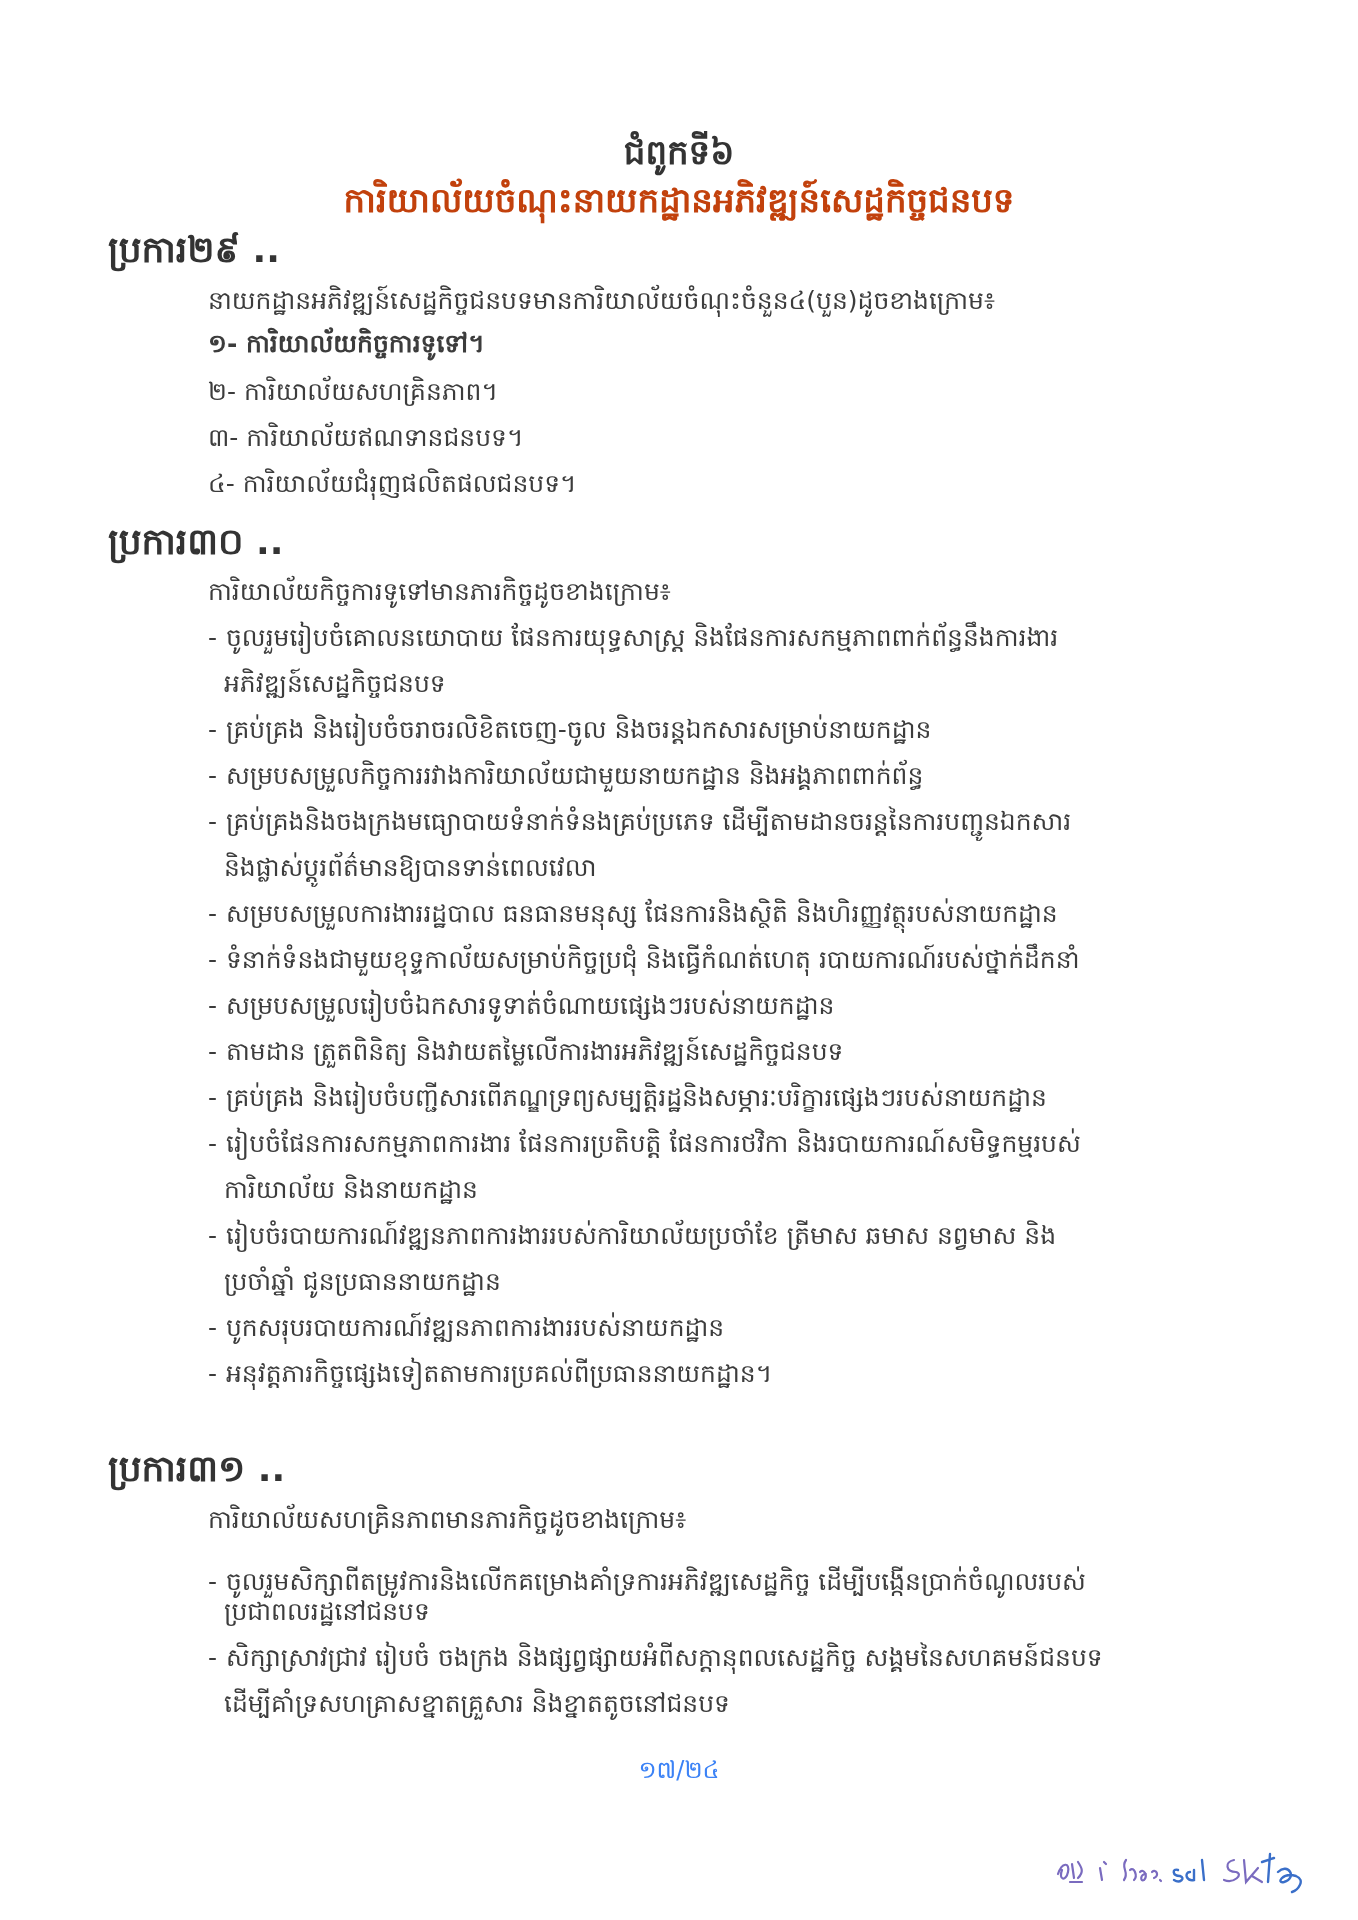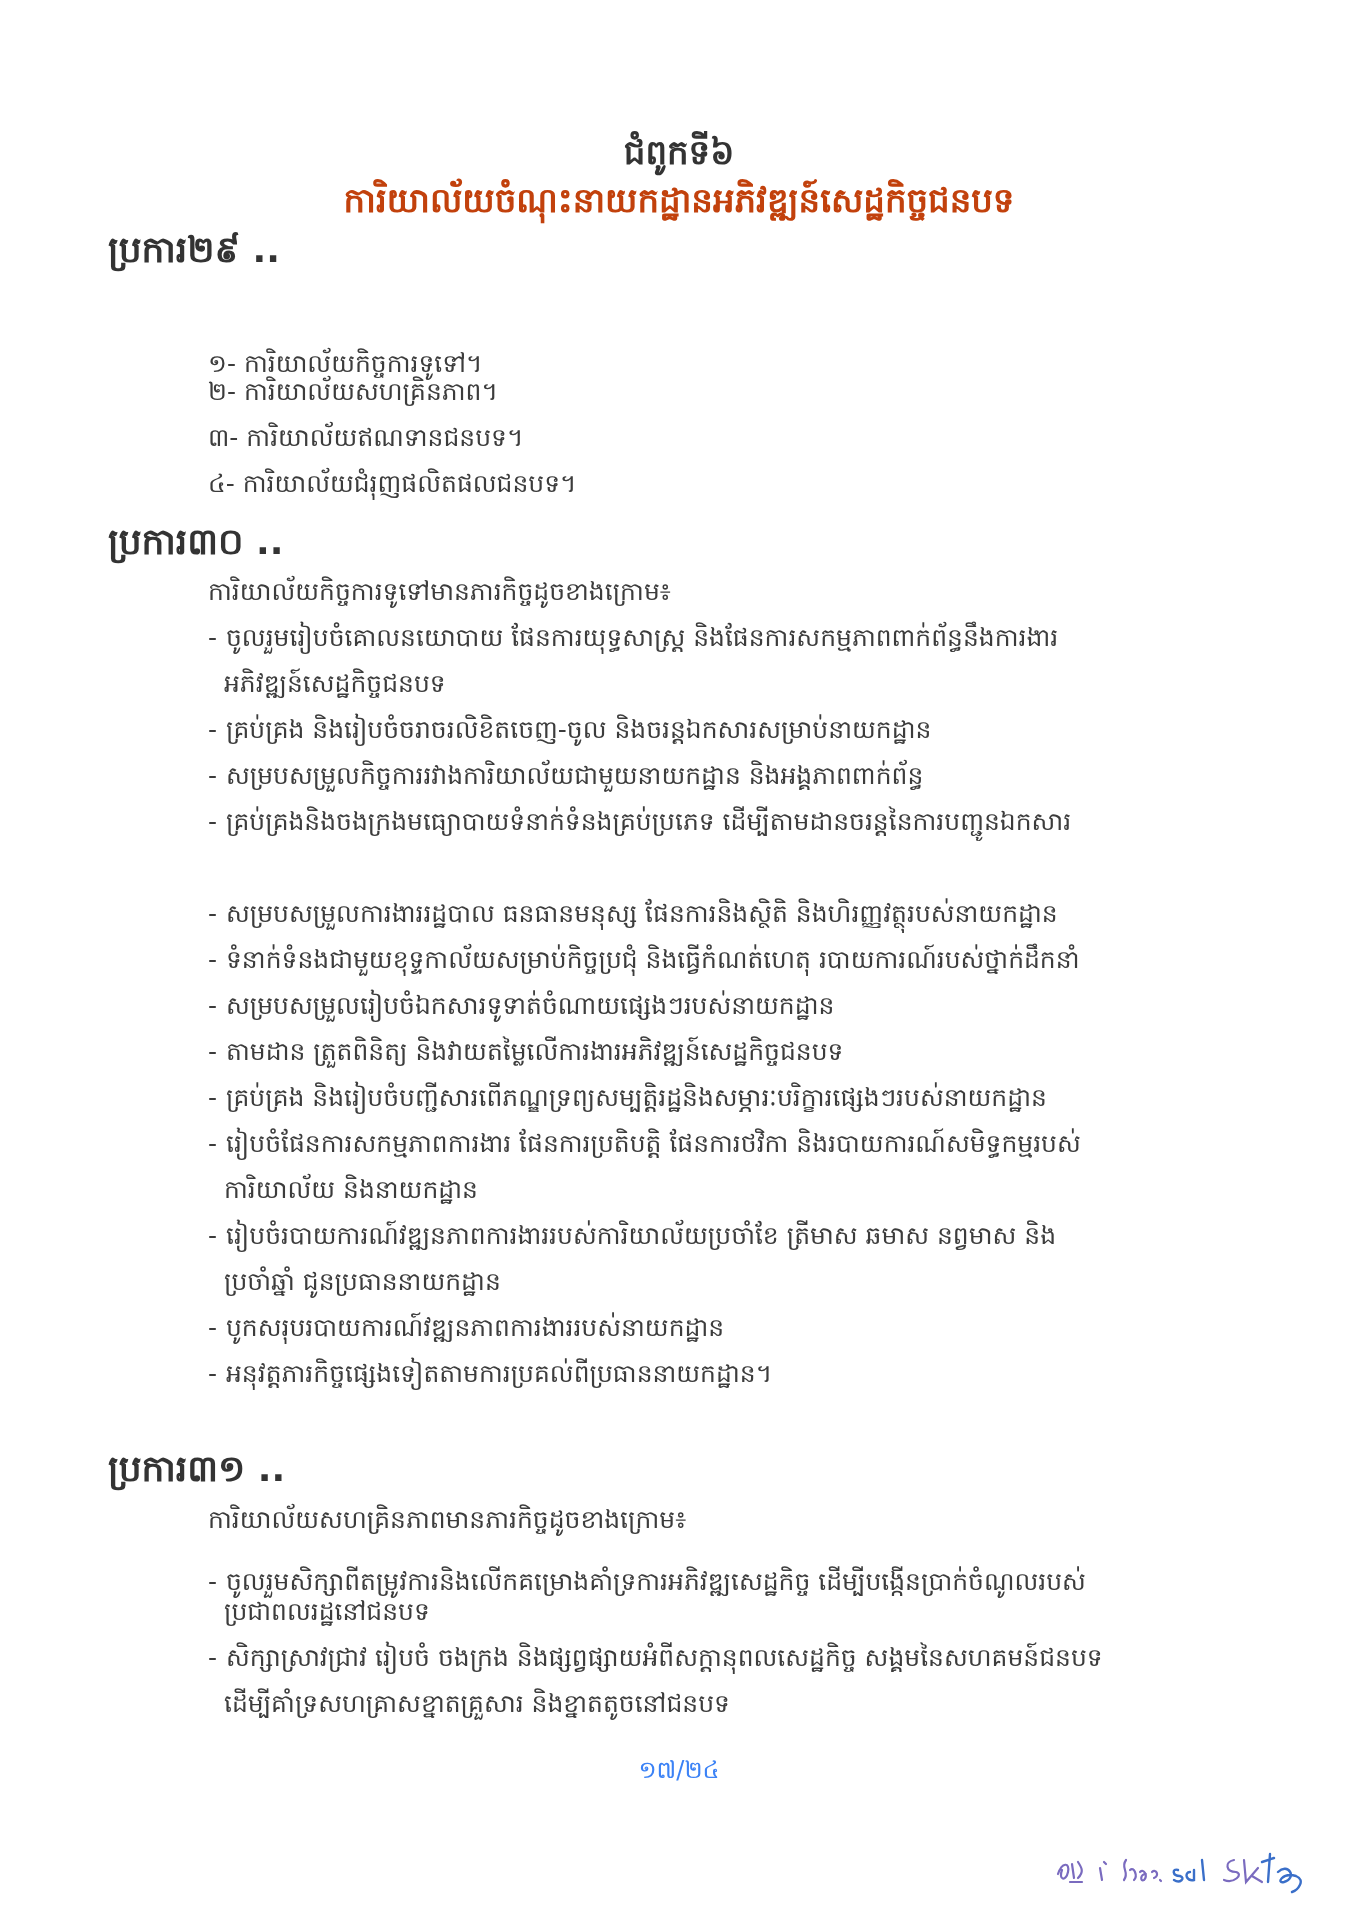--- a/index.html
+++ b/index.html
@@ -87,33 +87,35 @@
 </style>
 </head>
 <body>
 
 <div class="page">
 
   <div class="chapter-number">ជំពូកទី៦</div>
   <div class="chapter-title">ការិយាល័យចំណុះនាយកដ្ឋានអភិវឌ្ឍន៍សេដ្ឋកិច្ចជនបទ</div>
 
   <div class="article-heading" style="top:229px;">ប្រការ២៩ ..</div>
-  <div class="line num-item" style="top:344px;">១- ការិយាល័យកិច្ចការទូទៅ។</div>
+  <div class="line intro" style="top:281px;">នាយកដ្ឋានអភិវឌ្ឍន៍សេដ្ឋកិច្ចជនបទមានការិយាល័យចំណុះចំនួន៤(បួន)ដូចខាងក្រោម៖</div>
+  <div class="line num-item" style="top:324px;font-weight:bold;">១- ការិយាល័យកិច្ចការទូទៅ។</div>
   <div class="line num-item" style="top:372px;">២- ការិយាល័យសហគ្រិនភាព។</div>
   <div class="line num-item" style="top:418px;">៣- ការិយាល័យឥណទានជនបទ។</div>
   <div class="line num-item" style="top:464px;">៤- ការិយាល័យជំរុញផលិតផលជនបទ។</div>
 
   <div class="article-heading" style="top:521px;">ប្រការ៣០ ..</div>
   <div class="line intro" style="top:572px;">ការិយាល័យកិច្ចការទូទៅមានភារកិច្ចដូចខាងក្រោម៖</div>
 
   <div class="line bullet" style="top:618px;"><span class="dash">-</span><span>ចូលរួមរៀបចំគោលនយោបាយ ផែនការយុទ្ធសាស្ត្រ និងផែនការសកម្មភាពពាក់ព័ន្ធនឹងការងារ</span></div>
   <div class="line cont" style="top:664px;">អភិវឌ្ឍន៍សេដ្ឋកិច្ចជនបទ</div>
   <div class="line bullet" style="top:710px;"><span class="dash">-</span><span>គ្រប់គ្រង និងរៀបចំចរាចរលិខិតចេញ-ចូល និងចរន្តឯកសារសម្រាប់នាយកដ្ឋាន</span></div>
   <div class="line bullet" style="top:756px;"><span class="dash">-</span><span>សម្របសម្រួលកិច្ចការរវាងការិយាល័យជាមួយនាយកដ្ឋាន និងអង្គភាពពាក់ព័ន្ធ</span></div>
   <div class="line bullet" style="top:802px;"><span class="dash">-</span><span>គ្រប់គ្រងនិងចងក្រងមធ្យោបាយទំនាក់ទំនងគ្រប់ប្រភេទ ដើម្បីតាមដានចរន្តនៃការបញ្ជូនឯកសារ</span></div>
+  <div class="line cont" style="top:848px;">និងផ្លាស់ប្តូរព័ត៌មានឱ្យបានទាន់ពេលវេលា</div>
   <div class="line bullet" style="top:894px;"><span class="dash">-</span><span>សម្របសម្រួលការងាររដ្ឋបាល ធនធានមនុស្ស ផែនការនិងស្ថិតិ និងហិរញ្ញវត្ថុរបស់នាយកដ្ឋាន</span></div>
   <div class="line bullet" style="top:940px;"><span class="dash">-</span><span>ទំនាក់ទំនងជាមួយខុទ្ទកាល័យសម្រាប់កិច្ចប្រជុំ និងធ្វើកំណត់ហេតុ របាយការណ៍របស់ថ្នាក់ដឹកនាំ</span></div>
   <div class="line bullet" style="top:986px;"><span class="dash">-</span><span>សម្របសម្រួលរៀបចំឯកសារទូទាត់ចំណាយផ្សេងៗរបស់នាយកដ្ឋាន</span></div>
   <div class="line bullet" style="top:1032px;"><span class="dash">-</span><span>តាមដាន ត្រួតពិនិត្យ និងវាយតម្លៃលើការងារអភិវឌ្ឍន៍សេដ្ឋកិច្ចជនបទ</span></div>
   <div class="line bullet" style="top:1078px;"><span class="dash">-</span><span>គ្រប់គ្រង និងរៀបចំបញ្ជីសារពើភណ្ឌទ្រព្យសម្បត្តិរដ្ឋនិងសម្ភារៈបរិក្ខារផ្សេងៗរបស់នាយកដ្ឋាន</span></div>
   <div class="line bullet" style="top:1124px;"><span class="dash">-</span><span>រៀបចំផែនការសកម្មភាពការងារ ផែនការប្រតិបត្តិ ផែនការថវិកា និងរបាយការណ៍សមិទ្ធកម្មរបស់</span></div>
   <div class="line cont" style="top:1170px;">ការិយាល័យ និងនាយកដ្ឋាន</div>
   <div class="line bullet" style="top:1216px;"><span class="dash">-</span><span>រៀបចំរបាយការណ៍វឌ្ឍនភាពការងាររបស់ការិយាល័យប្រចាំខែ ត្រីមាស ឆមាស នព្វមាស និង</span></div>
   <div class="line cont" style="top:1262px;">ប្រចាំឆ្នាំ ជូនប្រធាននាយកដ្ឋាន</div>
   <div class="line bullet" style="top:1308px;"><span class="dash">-</span><span>បូកសរុបរបាយការណ៍វឌ្ឍនភាពការងាររបស់នាយកដ្ឋាន</span></div>

